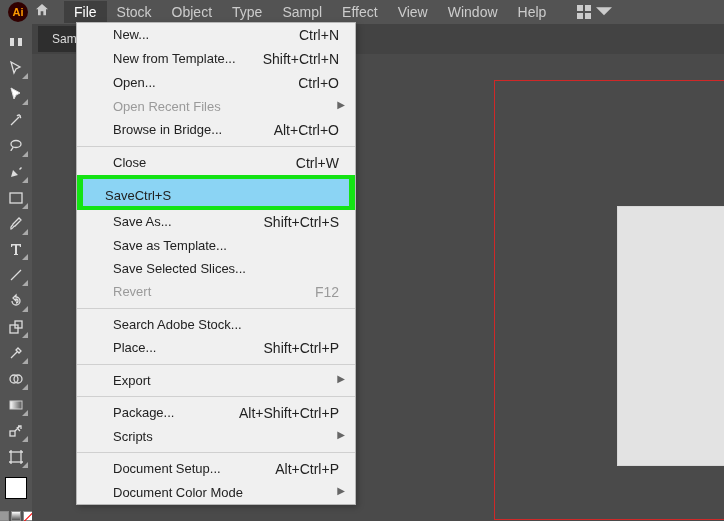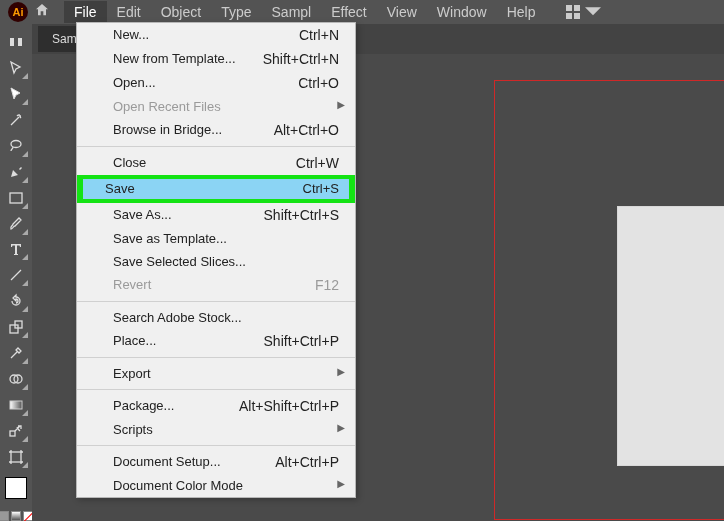--- a/index.html
+++ b/index.html
@@ -28,36 +28,36 @@
 .artboard { position: absolute; background: #e3e3e3; border: 1px solid #d8d8d8; top: 152px; left: 585px; width: 140px; height: 260px; }
 
 .dropdown { position: absolute; left: 76px; top: 22px; width: 280px; background: #f0f0f0; border: 1px solid #b7b7b7; box-shadow: 2px 2px 6px rgba(0,0,0,.25); font-size: 13px; color: #222; z-index: 50; }
 .menu-item { display: flex; justify-content: space-between; padding: 4px 16px 4px 36px; cursor: pointer; position: relative; }
 .menu-item.disabled { color: #9a9a9a; }
 .menu-item .shortcut { color: inherit; font-size: 14px; }
 .menu-item .arrow { position: absolute; right: 10px; font-size: 10px; color: #666; }
 .menu-sep { height: 1px; background: #d0d0d0; margin: 4px 0; }
 
 .highlight-wrap { background: #14e314; padding: 4px 6px; }
-.highlight-inner { background: #8bd4f4; display: flex; justify-content: space-between; align-items: center; padding: 2px 10px 3px 22px; }
+.highlight-inner { background: #8bd4f4; display: flex; justify-content: flex-start; align-items: center; padding: 9px 10px 3px 22px; }
 
 svg { width: 16px; height: 16px; }
 </style>
 </head>
 <body>
 
 <div class="menubar">
   <div class="app-logo">Ai</div>
   <span class="home-icon">
     <svg viewBox="0 0 24 24" fill="currentColor">
         <path d="M12 3l9 8h-3v9h-4v-6h-4v6H6v-9H3z"></path>
       </svg>
   </span>
   <span class="menubar-item open">File</span>
-  <span class="menubar-item">Edit</span>
+  <span class="menubar-item">Stock</span>
   <span class="menubar-item">Object</span>
   <span class="menubar-item">Type</span>
   <span class="menubar-item">Sampl</span>
   <span class="menubar-item">Effect</span>
   <span class="menubar-item">View</span>
   <span class="menubar-item">Window</span>
   <span class="menubar-item">Help</span>
   <span class="workspace-switch">
     <svg viewBox="0 0 16 16" fill="currentColor">
         <rect x="1" y="1" width="6" height="6"></rect>

